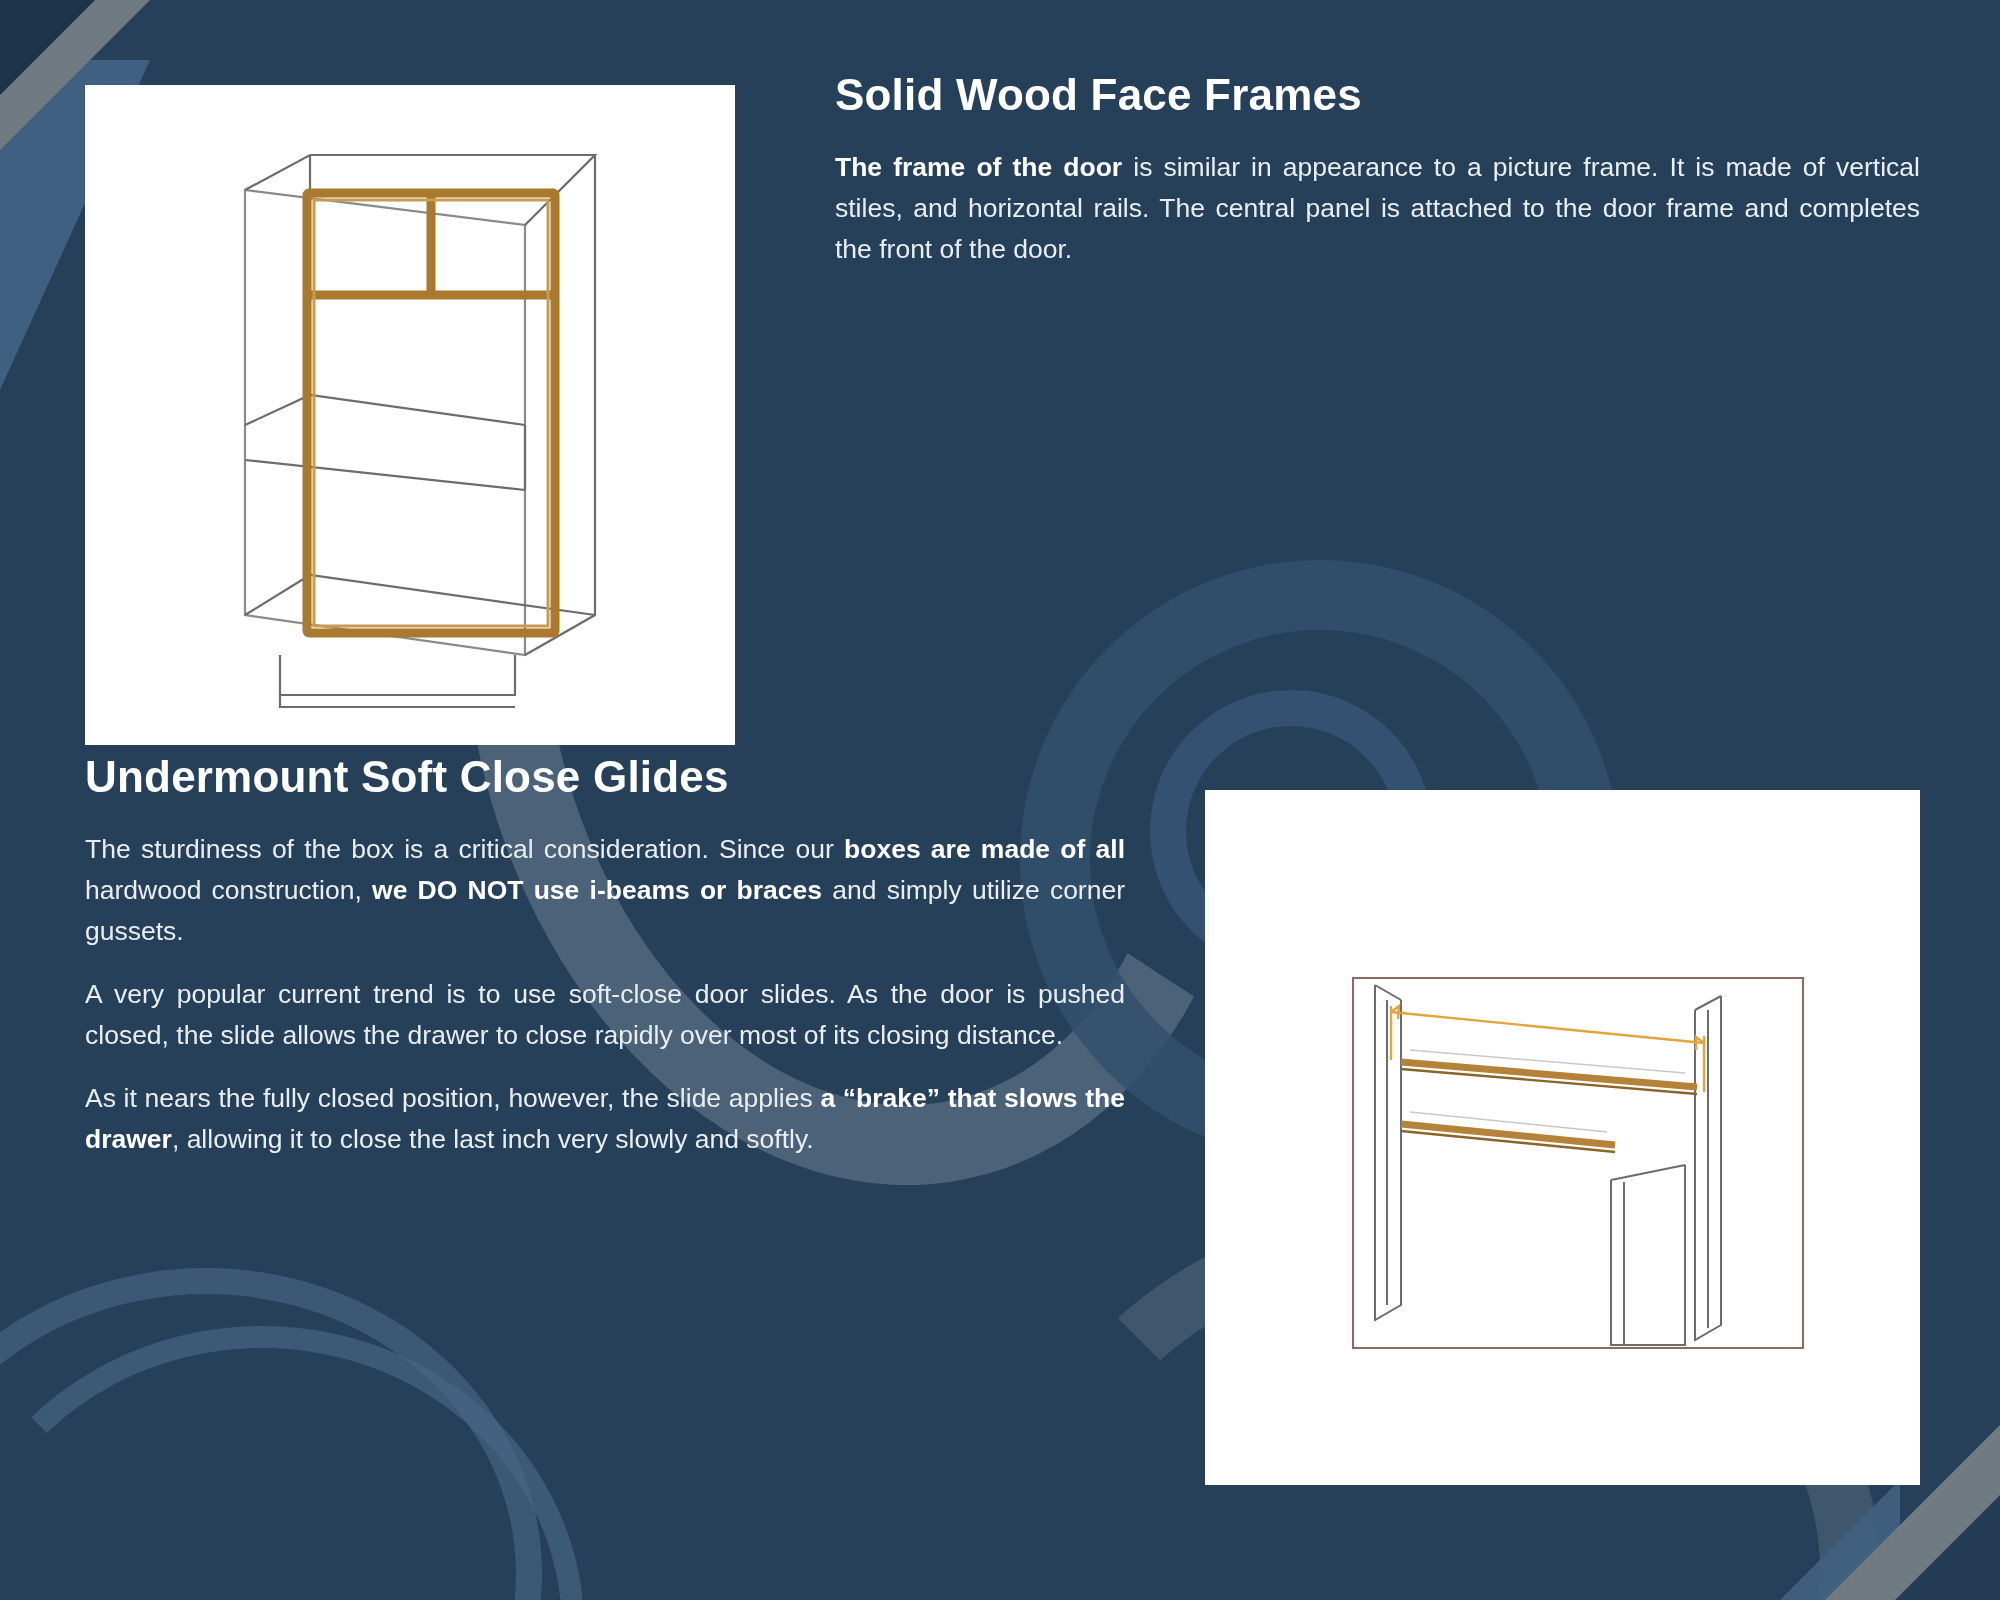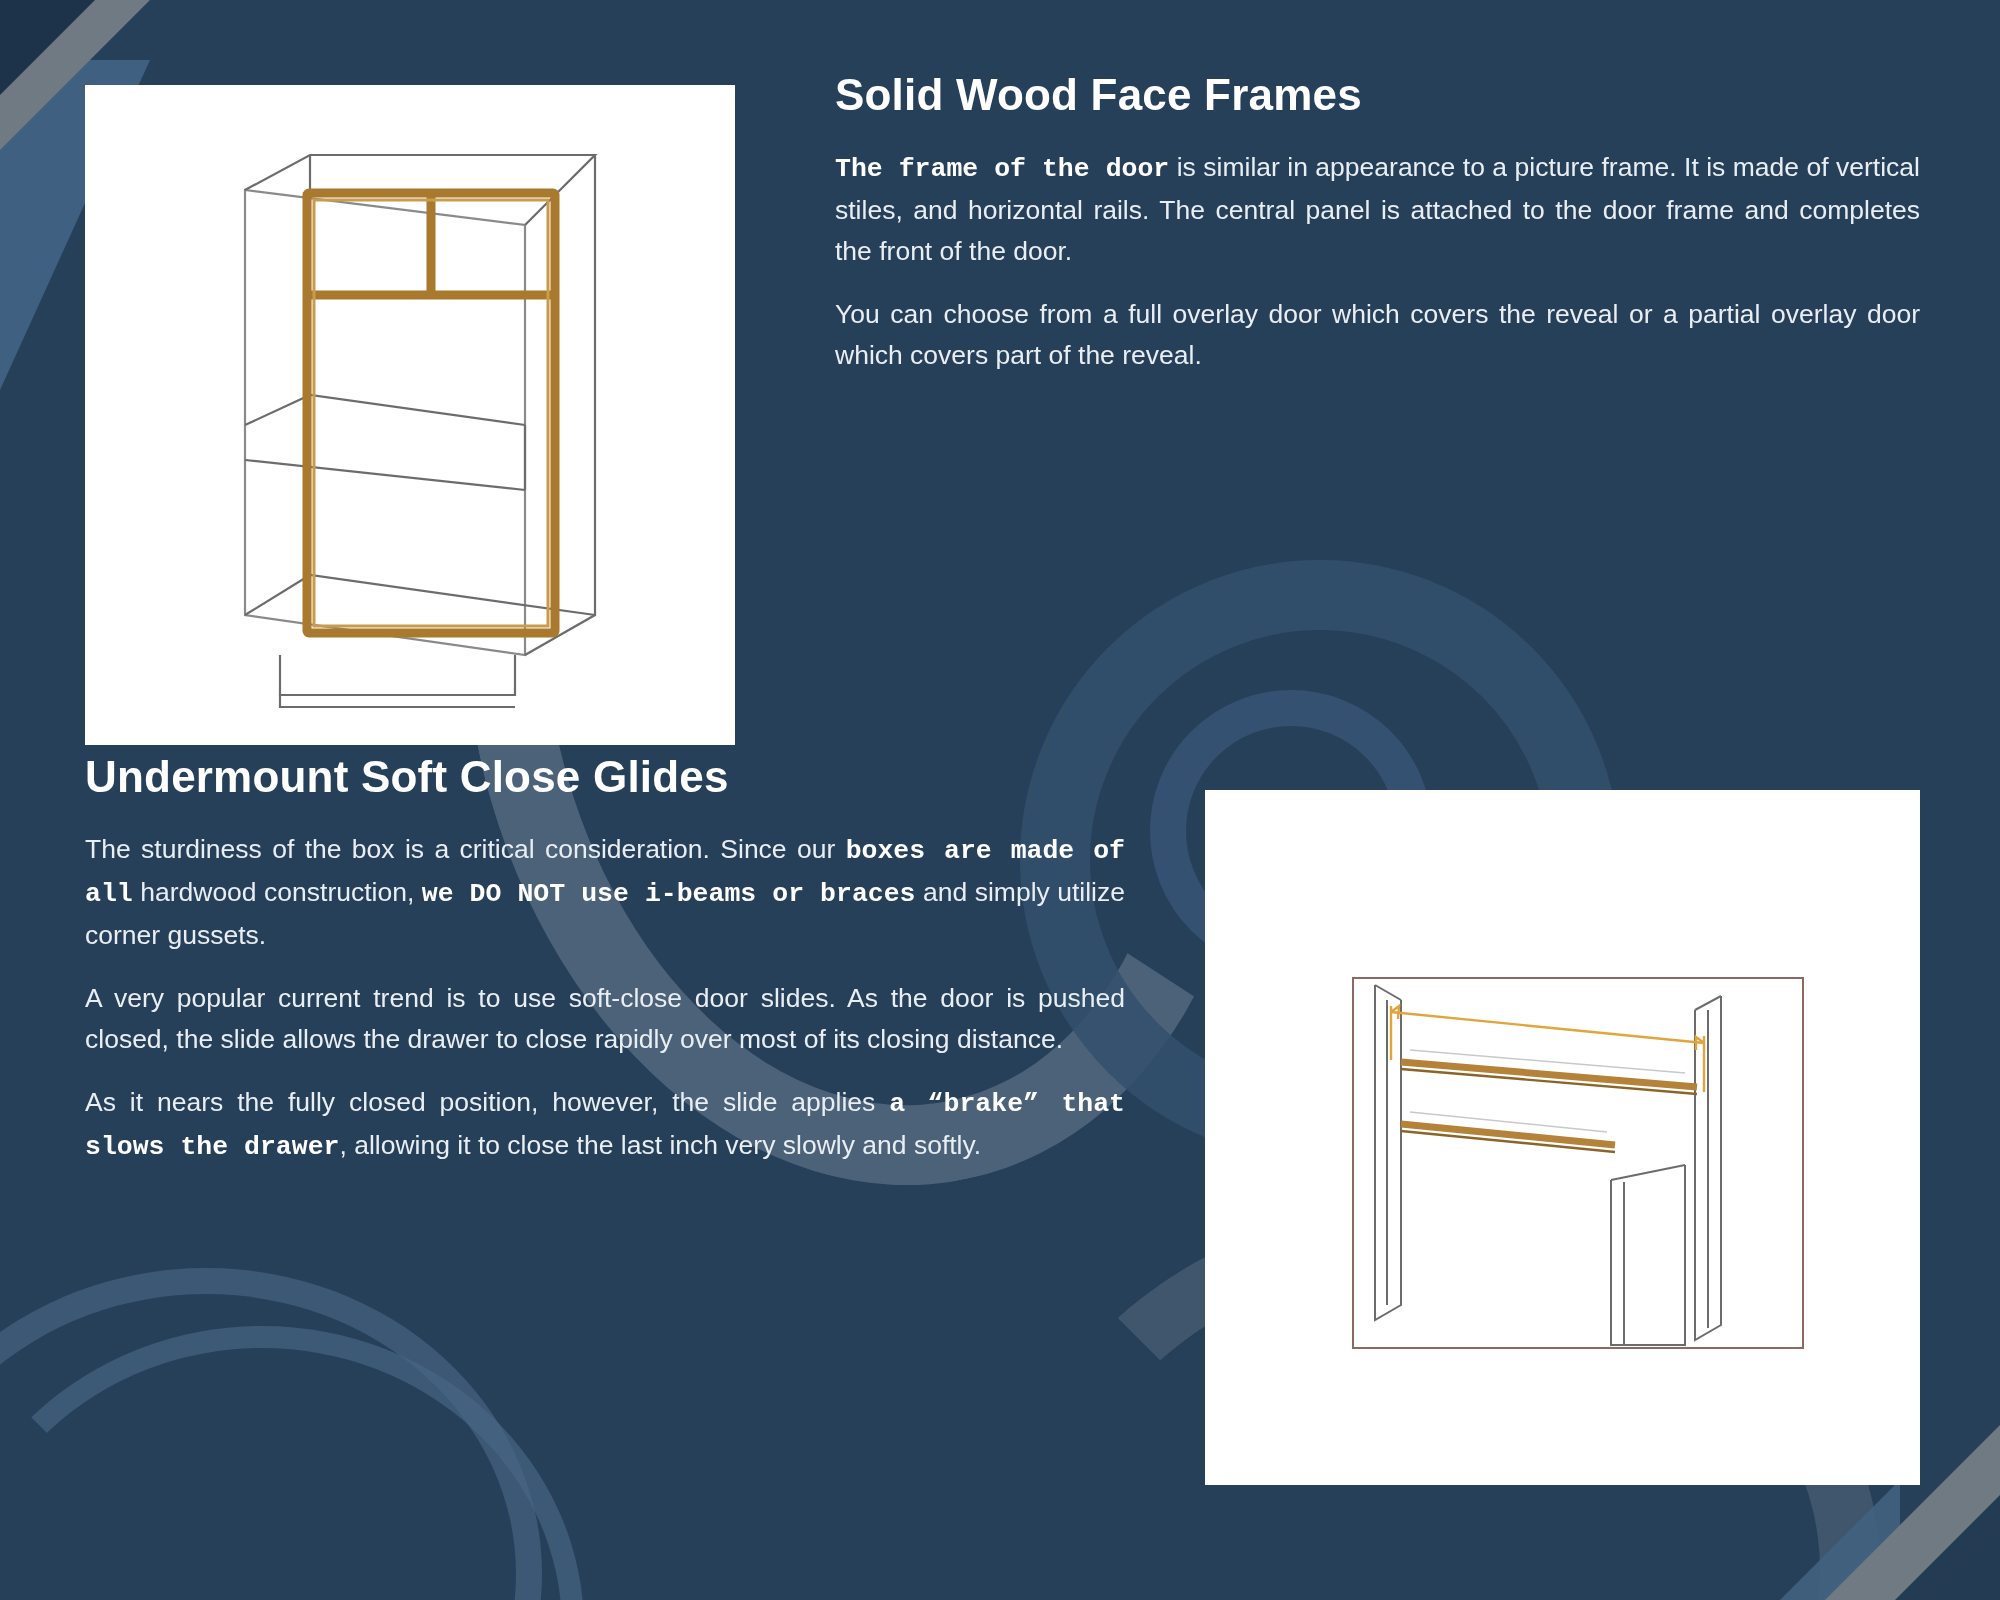--- a/index.html
+++ b/index.html
@@ -131,21 +131,21 @@
     line-height: 1.15;
   }
   p.body {
     color: #e9eef2;
     font-size: 26.5px;
     line-height: 1.55;
     margin: 0 0 22px 0;
     text-align: justify;
   }
   p.body:last-child { margin-bottom: 0; }
-  p.body b { color: #ffffff; font-weight: bold; font-family: Liberation Mono, monospace; }
+  p.body b { color: #ffffff; font-weight: bold; }
 
   
   .img-frame {
     background: #ffffff;
     box-sizing: border-box;
   }
   .block1-img {
     position: absolute;
     left: 85px; top: 85px;
     width: 650px; height: 660px;
@@ -220,23 +220,20 @@
       </g>
     </svg>
   </div>
 
   <div class="block1-text">
     <h2 class="section-title">Solid Wood Face Frames</h2>
     <div>
       <p class="body">
         <b>The frame of the door</b> is similar in appearance to a picture frame. It is made of vertical stiles, and horizontal rails. The central panel is attached to the door frame and completes the front of the door.
       </p>
-      <p class="body">
-        You can choose from a full overlay door which covers the reveal or a partial overlay door which covers part of the reveal.
-      </p>
     </div>
   </div>
 
   <div class="block2-text">
     <h2 class="section-title">Undermount Soft Close Glides</h2>
     <div>
       <p class="body">
         The sturdiness of the box is a critical consideration. Since our <b>boxes are made of all</b> hardwood construction, <b>we DO NOT use i-beams or braces</b> and simply utilize corner gussets.
       </p>
       <p class="body">

